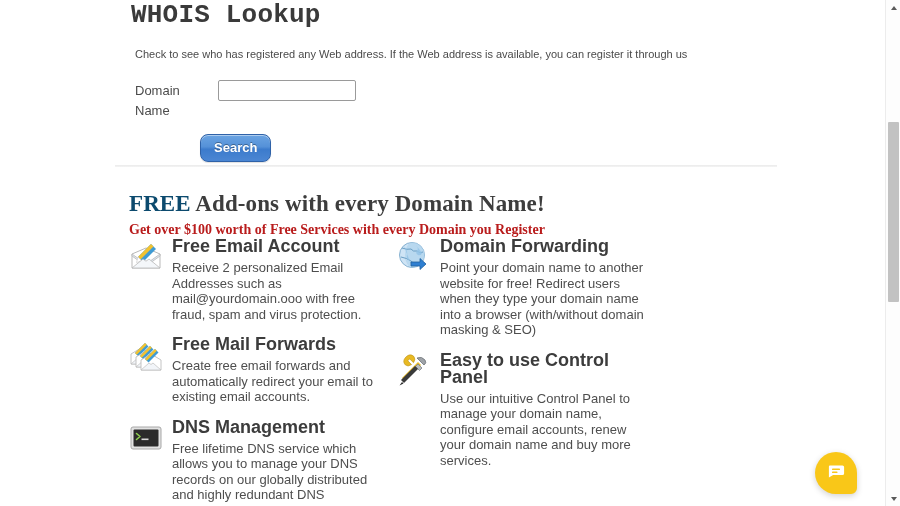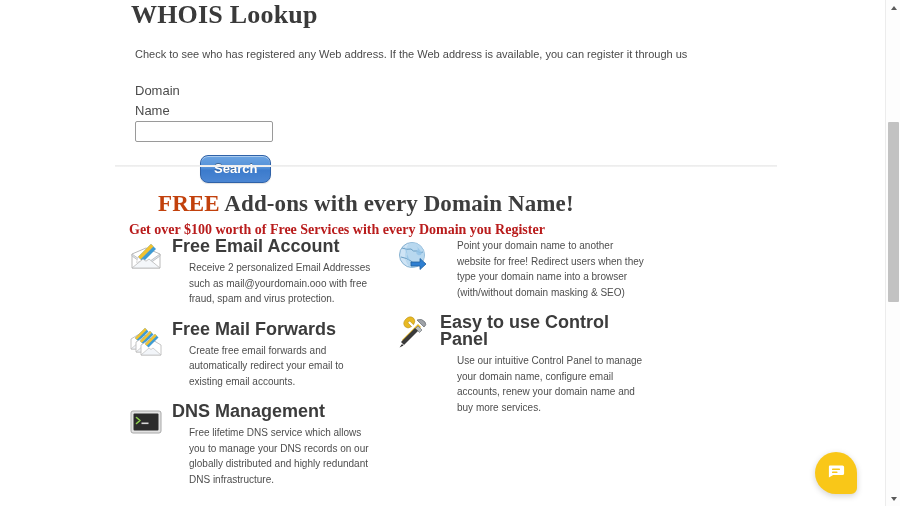--- a/index.html
+++ b/index.html
@@ -34,21 +34,21 @@
 
   .content {
     position: absolute;
     left: 115px;
     top: 0;
     width: 700px;
   }
 
   
   .page-title {
-    font-family: Liberation Serif, serif;
+    font-family: Liberation Mono, monospace;
     font-size: 26px;
     font-weight: bold;
     color: #3a3a3a;
     margin: 0;
     padding: 0 0 0 16px;
     line-height: 30px;
     letter-spacing: 0.2px;
   }
   .page-desc {
     font-size: 11px;
@@ -56,21 +56,20 @@
     padding: 16px 0 0 20px;
     line-height: 16px;
   }
 
   
   .form-row {
     position: relative;
     padding: 18px 0 0 20px;
     display: flex;
     align-items: flex-start;
-    flex-direction: column;
   }
   .form-label {
     font-size: 13px;
     color: #4b4b4b;
     line-height: 20px;
     padding-top: 1px;
     width: 83px;
   }
   .form-field-wrap { position: relative; }
   .domain-input {
@@ -125,21 +124,21 @@
   .addons-title {
     font-family: "Liberation Serif", serif;
     font-size: 23px;
     font-weight: bold;
     color: #3d3d3d;
     margin: 0;
     padding-left: 14px;
     line-height: 27px;
     letter-spacing: 0.1px;
   }
-  .addons-title .free { color: #c2410c; margin-left: 29px; }
+  .addons-title .free { color: #0c4a6e; }
   .addons-sub {
     font-family: "Liberation Serif", serif;
     font-size: 14px;
     font-weight: bold;
     color: #b91c1c;
     padding: 5px 0 0 14px;
     line-height: 16px;
   }
 
   
@@ -165,24 +164,23 @@
   }
   .feature-body { flex: 1; }
   .feature-title {
     font-size: 18px;
     font-weight: bold;
     color: #3c3c3c;
     line-height: 17px;
     margin: 0 0 5px 0;
   }
   .feature-text {
-    font-size: 10px;
+    font-size: 13px;
     color: #4e4e4e;
     line-height: 15.5px;
-    margin-left: 17px;
   }
 
   
   .scrollbar {
     position: absolute;
     right: 0; top: 0;
     width: 15px;
     height: 506px;
     background: #fdfdfd;
     border-left: 1px solid #ececec;
@@ -333,20 +331,21 @@
                 <circle cx="15" cy="15" r="12.5" fill="#cfe4f5" stroke="#7aa9cc" stroke-width="0.9"></circle>
                 <path d="M15 2.5 a12.5 12.5 0 0 1 0 25 a7 12.5 0 0 1 0 -25" fill="#b2d4ee" opacity="0.8"></path>
                 <path d="M5 8 q5 2 9 1 q2 3 6 2 q3 3 6 1" fill="none" stroke="#6a9ec4" stroke-width="1"></path>
                 <path d="M4 17 q6 1 10 4 q3 2 5 5" fill="none" stroke="#6a9ec4" stroke-width="1"></path>
                 <path d="M7 6 q4 4 3 9 q-1 4 3 6 q3 2 2 6" fill="#93c3e6" opacity="0.85"></path>
                 <path d="M19 5 q3 3 1 6 q-2 2 1 4 q3 1 4 -2" fill="#93c3e6" opacity="0.85"></path>
                 <path d="M14 22 h9 v-3.5 l6 5.5 -6 5.5 v-3.5 h-9 Z" fill="#2f7fd1" stroke="#1e5f9e" stroke-width="0.8" stroke-linejoin="round"></path>
               </svg>
             </div>
             <div class="feature-body">
+              <div class="feature-title">Domain Forwarding</div>
               <div class="feature-text">Point your domain name to another website for free! Redirect users when they type your domain name into a browser (with/without domain masking &amp; SEO)</div>
             </div>
           </div>
 
           <div class="feature">
             <div class="feature-icon">
               <svg width="34" height="34" viewBox="0 0 34 34">
                 <path d="M6 27 L22 11 L25 14 L9 30 Z" transform="translate(-1,-3)" fill="#e8b923"></path>
                 <path d="M20 4 q5 -2 8 2 q2 3 -1 5 l-5 -5 q-1 -1 -2 -2 Z" fill="#9fa3a8" stroke="#6f7478" stroke-width="0.8"></path>
                 <path d="M21 10 l4 4 -2.5 2.5 -4 -4 Z" fill="#b8bcc0" stroke="#74797d" stroke-width="0.7"></path>

